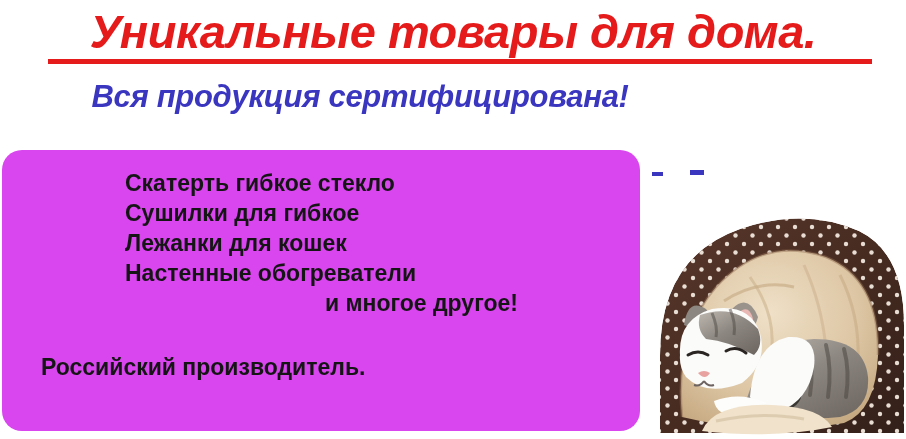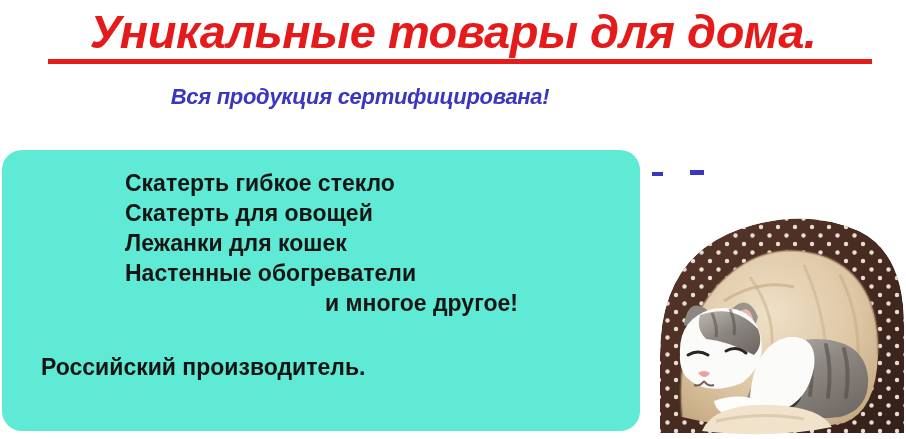--- a/index.html
+++ b/index.html
@@ -47,35 +47,35 @@
   
   .subtitle {
     position: absolute;
     left: 0;
     top: 79px;
     width: 720px;
     text-align: center;
     font-family: "Liberation Sans", sans-serif;
     font-weight: bold;
     font-style: italic;
-    font-size: 22px;
+    font-size: 31px;
     line-height: 36px;
     letter-spacing: -0.3px;
     color: #3a36c0;
     white-space: nowrap;
   }
 
   
   .panel {
     position: absolute;
     left: 2px;
     top: 150px;
     width: 638px;
     height: 281px;
-    background: #5eead4;
+    background: #d946ef;
     border-radius: 20px;
   }
 
   .product-list {
     position: absolute;
     left: 123px;
     top: 18px;
     margin: 0;
     padding: 0;
     list-style: none;
@@ -135,21 +135,21 @@
 
   <div class="headline">Уникальные товары для дома.</div>
   <div class="headline-rule"></div>
 
   <div class="subtitle">Вся продукция сертифицирована!</div>
 
   <div class="panel">
 
     <ul class="product-list">
       <li>Скатерть гибкое стекло</li>
-      <li>Скатерть для овощей</li>
+      <li>Сушилки для гибкое</li>
       <li>Лежанки для кошек</li>
       <li>Настенные обогреватели</li>
       <li class="indented">и многое другое!</li>
     </ul>
 
     <div class="footer-lines">
       <div>Российский производитель.</div>
     </div>
 
   </div>

